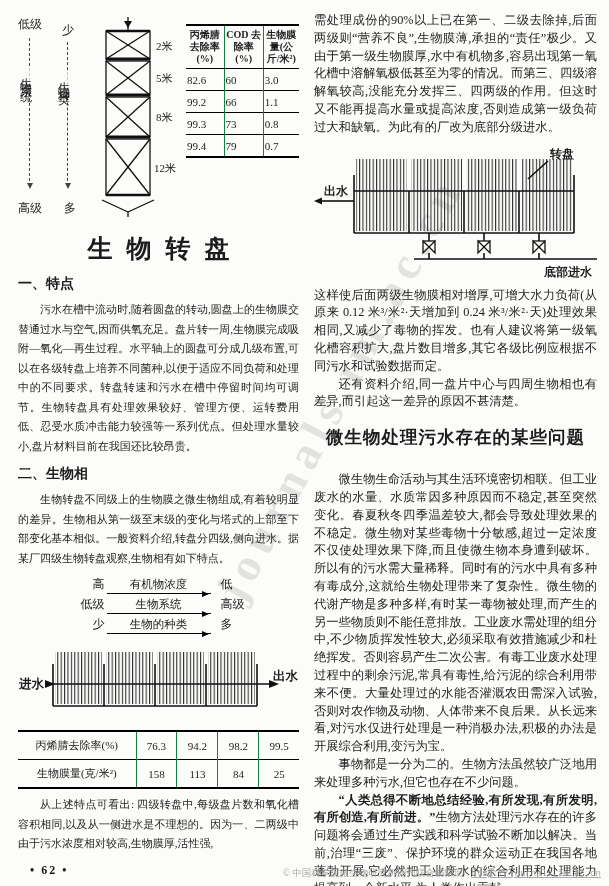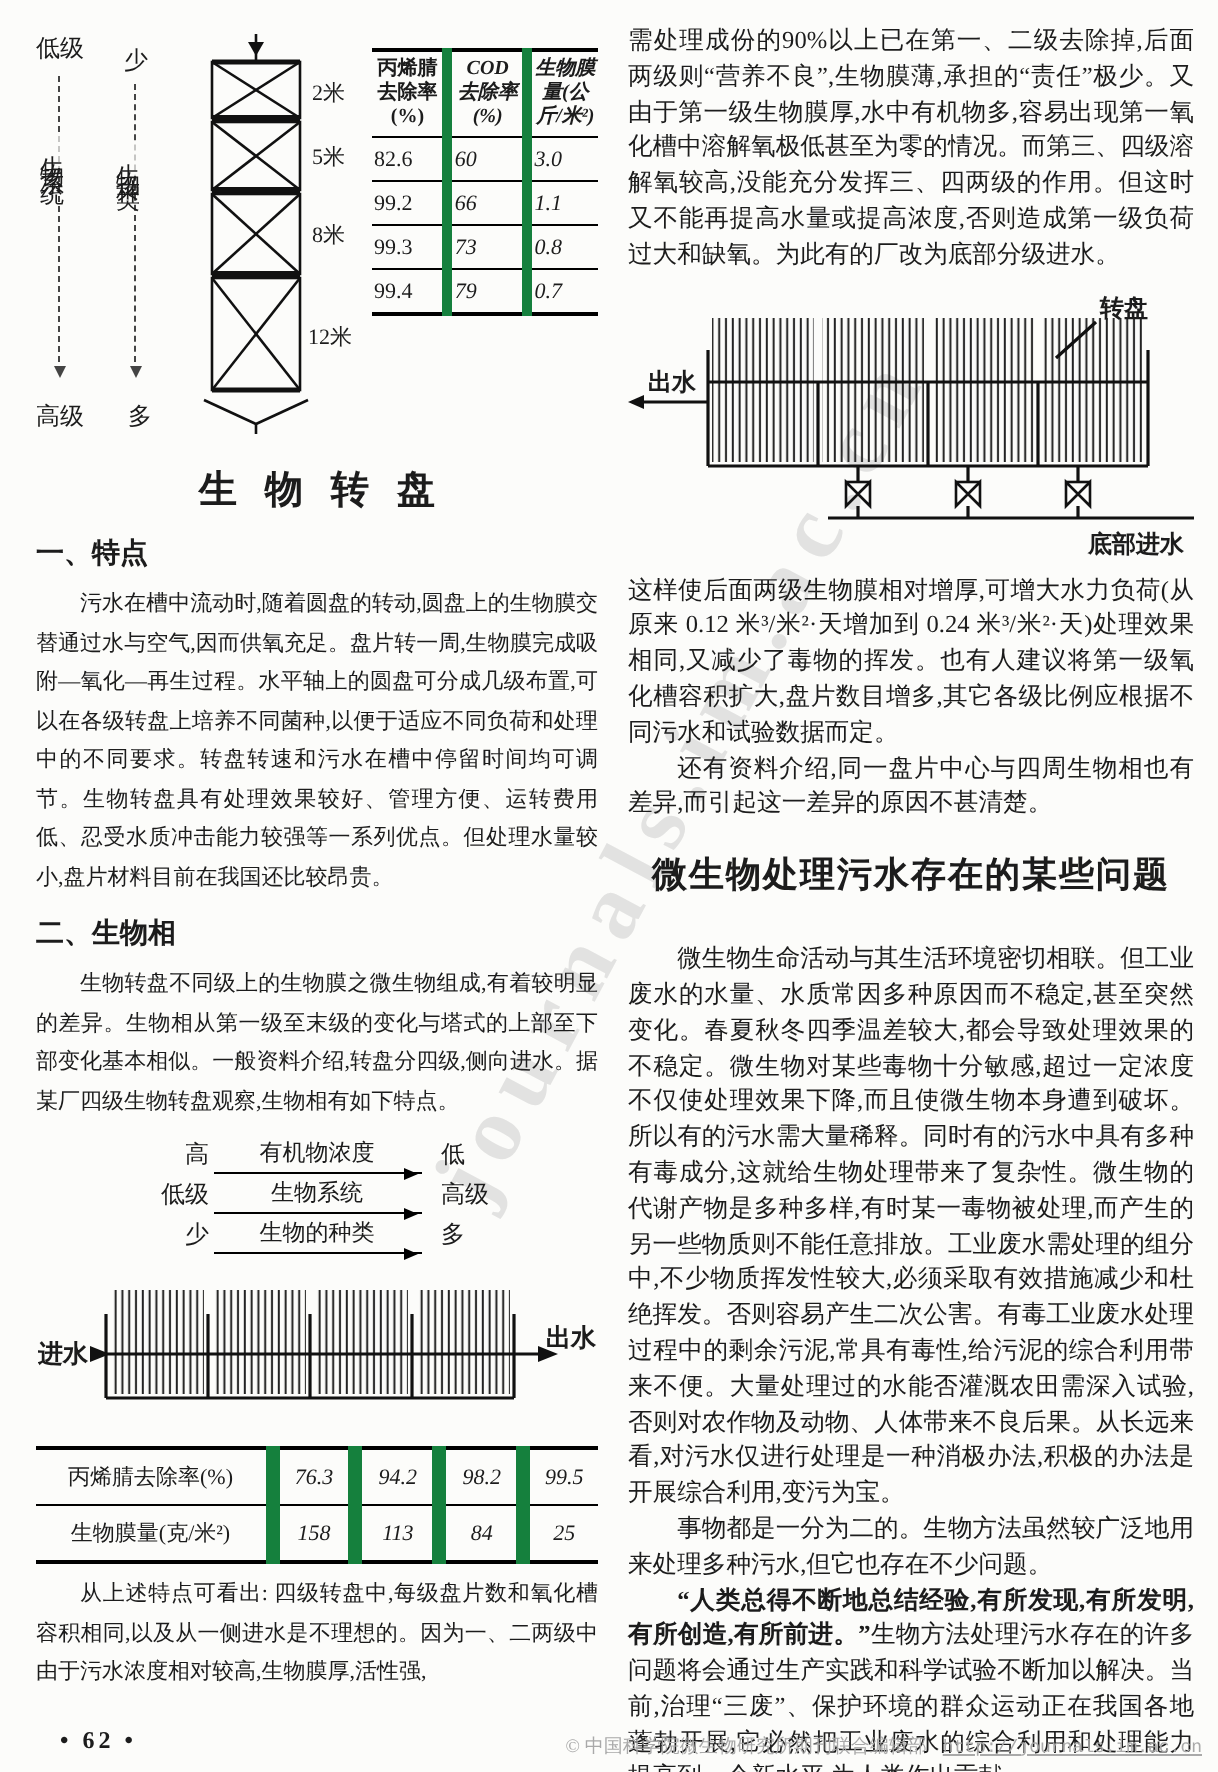--- a/index.html
+++ b/index.html
@@ -31,42 +31,42 @@
   .tw-labels .lab { position:absolute; }
   .dash-arrow { position:absolute; width:0; border-left:1px dashed #444; }
   .dash-arrow:after { content:""; position:absolute; left:-3.5px; bottom:-6px;
     border:3.5px solid transparent; border-top:6px solid #444; }
   .vtext { position:absolute; writing-mode:vertical-rl; letter-spacing:4px; font-size:12px; background:rgba(252,252,250,.7); }
   .tower-svg { flex:none; }
   .t1 { flex:1; border-collapse:collapse; font-size:10px; margin-top:8px;
         border-top:2.5px solid #000; border-bottom:2.5px solid #000; }
   .t1 th { font-weight:bold; border-bottom:1.5px solid #000; padding:3px 1px; line-height:12px; }
   .t1 td { text-align:left; padding:4.5px 1px; font-size:11px; }
-  .t1 td+td, .t1 th+th { border-left:5px solid #15803d;font-style:italic; }
+  .t1 td+td, .t1 th+th { border-left:1px solid #15803d; }
   .t1 tr+tr td { border-top:1px solid #000; }
 
-  .page-title { text-align:center; font-size:19px; font-weight:bold; letter-spacing:14px; margin:14px 0 10px 14px; }
+  .page-title { text-align:center; font-size:25px; font-weight:bold; letter-spacing:14px; margin:14px 0 10px 14px; }
   .h-sec { font-size:14px; font-weight:bold; margin:9px 0 7px 0; }
 
   
   .arrows { width:210px; margin:8px auto 10px auto; font-size:12px; }
   .arr-row { display:flex; align-items:flex-end; justify-content:center; margin-bottom:2px; }
   .arr-left { width:42px; text-align:right; padding-bottom:1px; }
   .arr-right { width:42px; padding-bottom:1px; padding-left:8px; }
   .arr-mid { width:104px; text-align:center; margin:0 2px; }
   .arr-label { display:block; font-size:11.5px; line-height:13px; }
   .arr-shaft { display:block; position:relative; border-bottom:1.2px solid #000; height:3px; }
   .arr-shaft:after { content:""; position:absolute; right:-1px; bottom:-4px;
     border:3.5px solid transparent; border-left:7px solid #000; }
 
   
   .t2 { width:100%; border-collapse:collapse; font-size:11px; margin:8px 0 6px 0;
         border-top:2.5px solid #000; border-bottom:2.5px solid #000; }
   .t2 td { text-align:center; padding:6px 2px; }
-  .t2 td+td { border-left:7px solid #15803d;font-style:italic; }
+  .t2 td+td { border-left:1px solid #15803d; }
   .t2 tr+tr td { border-top:1px solid #000; }
   .t2 td.rowlab { width:118px; }
 
   .pagenum { position:absolute; left:30px; bottom:8px; font-size:12px; font-weight:bold; letter-spacing:2px; z-index:2; }
 
   .h-problems { font-size:17.5px; font-weight:bold; text-align:center; letter-spacing:1px; margin:14px 0 22px 0; }
   .bold-quote { font-weight:bold; }
 
   .footer { position:absolute; right:8px; bottom:6px; z-index:2;
     font-size:9.5px; color:#a9a9a9; display:flex; gap:8px; align-items:center; }

